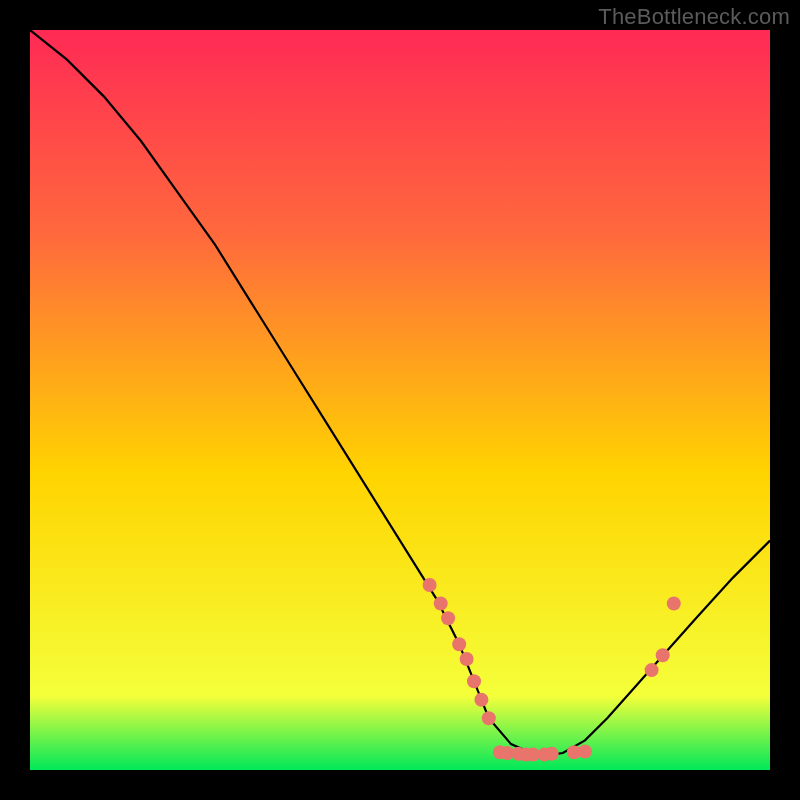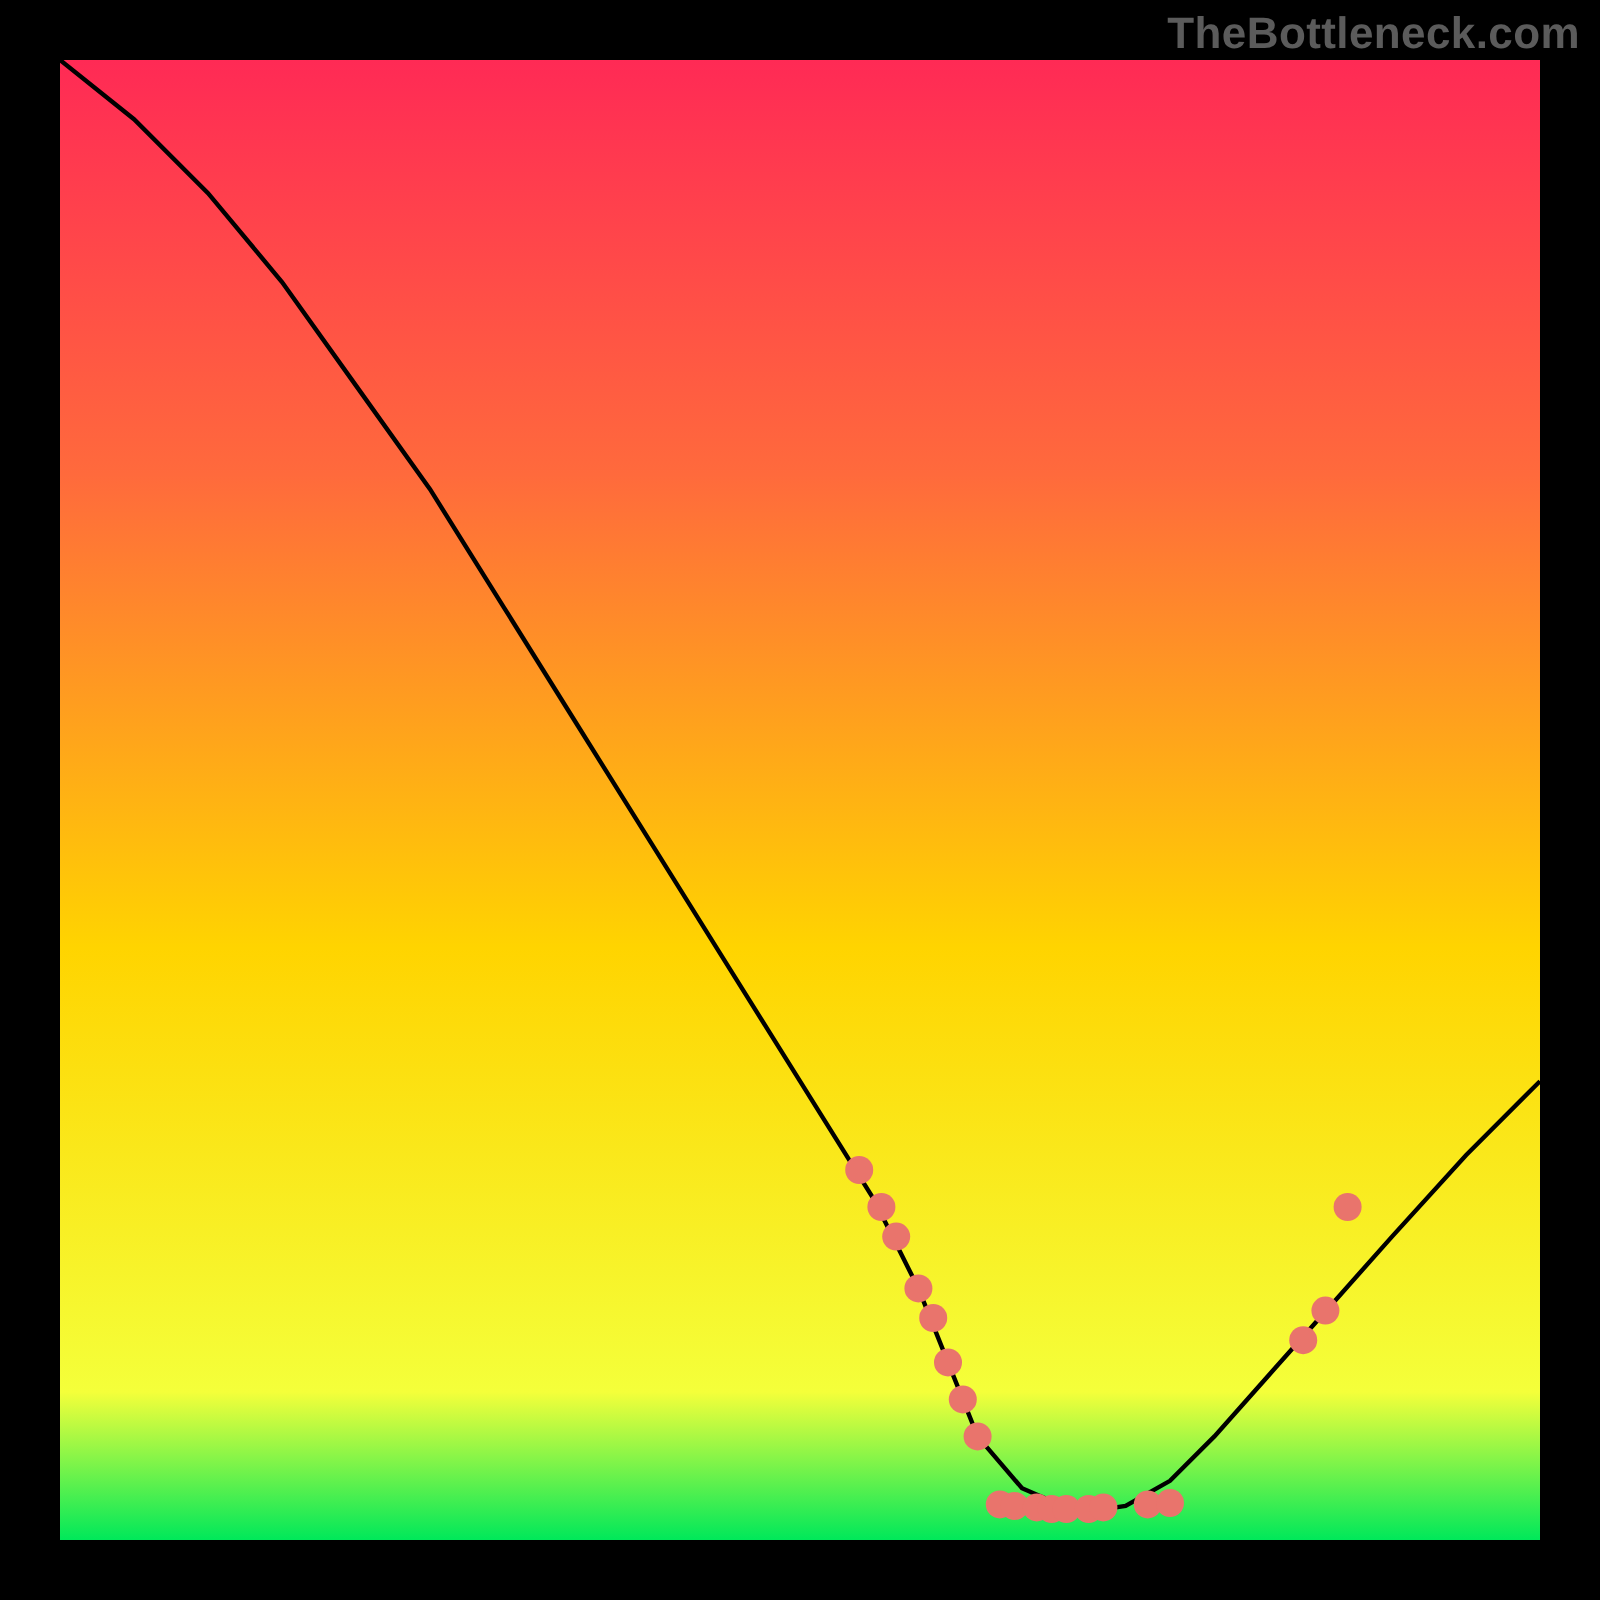--- a/index.html
+++ b/index.html
@@ -18,21 +18,21 @@
     width: 800px;
     height: 800px;
     background: #000;
   }
   .watermark {
     position: absolute;
     top: 4px;
     right: 10px;
     color: #5b5b5b;
     font-size: 22px;
-    font-weight: 700;
+    font-weight: 400;
     letter-spacing: 0.2px;
     user-select: none;
   }
   .plot-wrap {
     position: absolute;
     left: 30px;
     top: 30px;
     width: 740px;
     height: 740px;
   }

